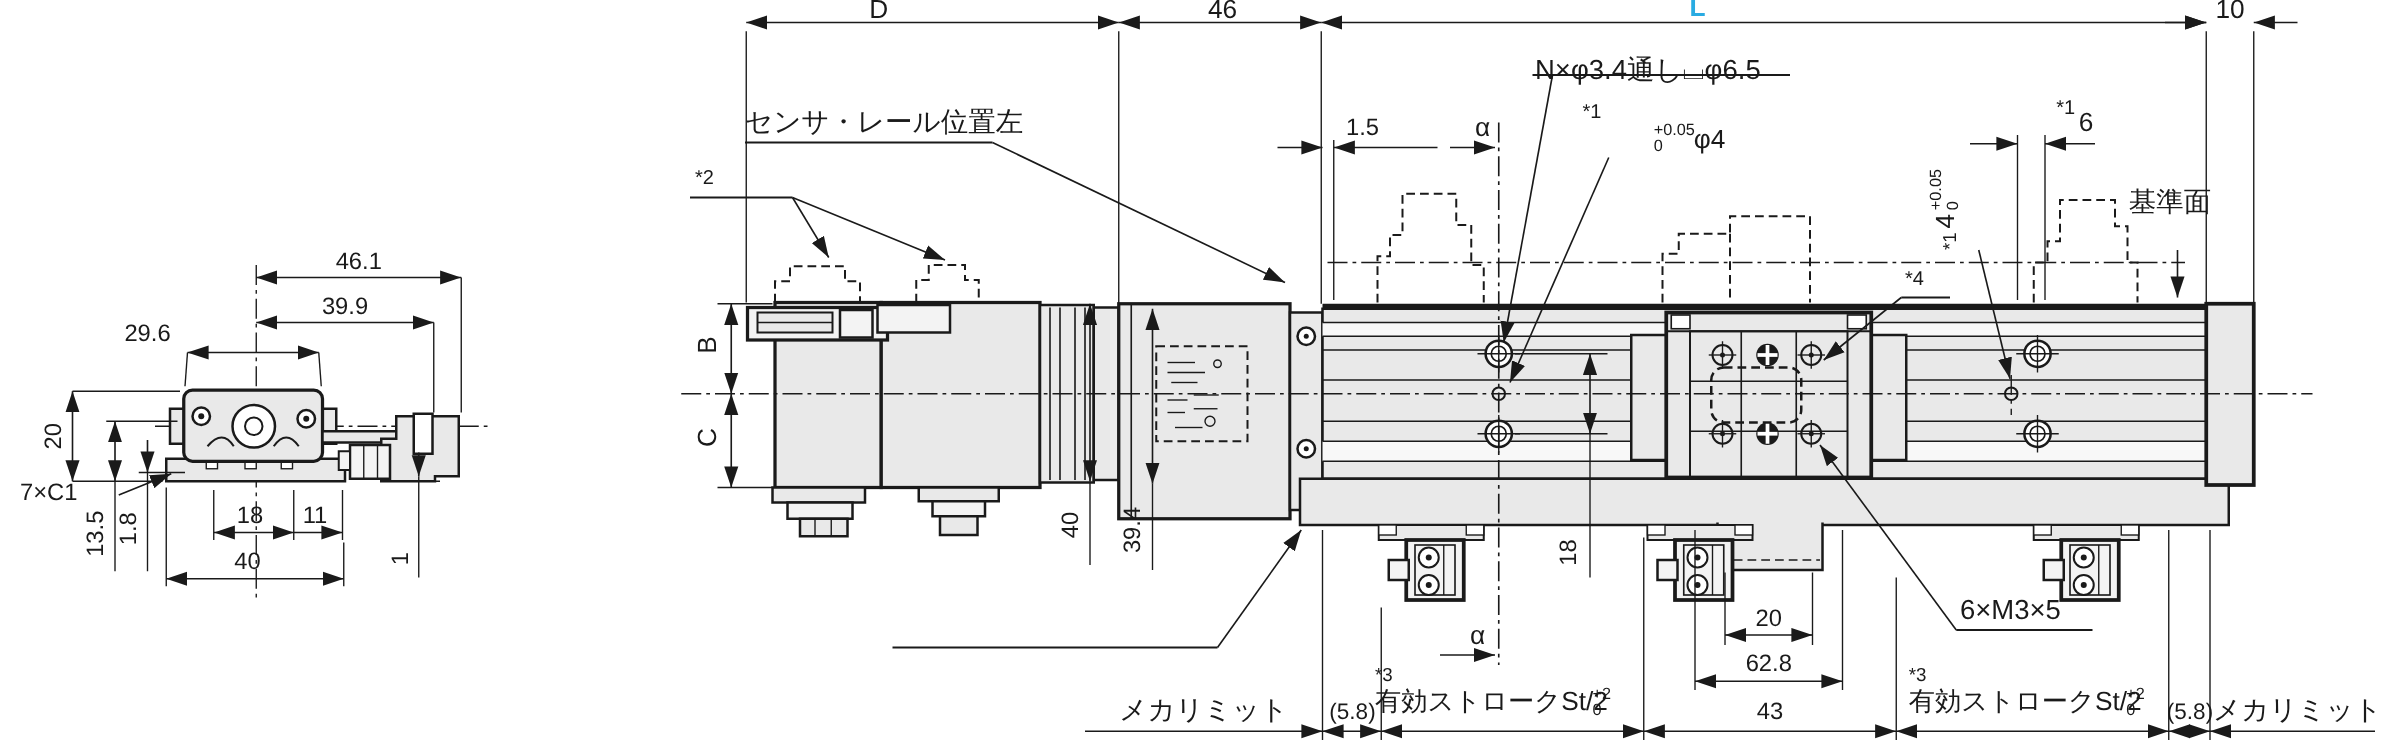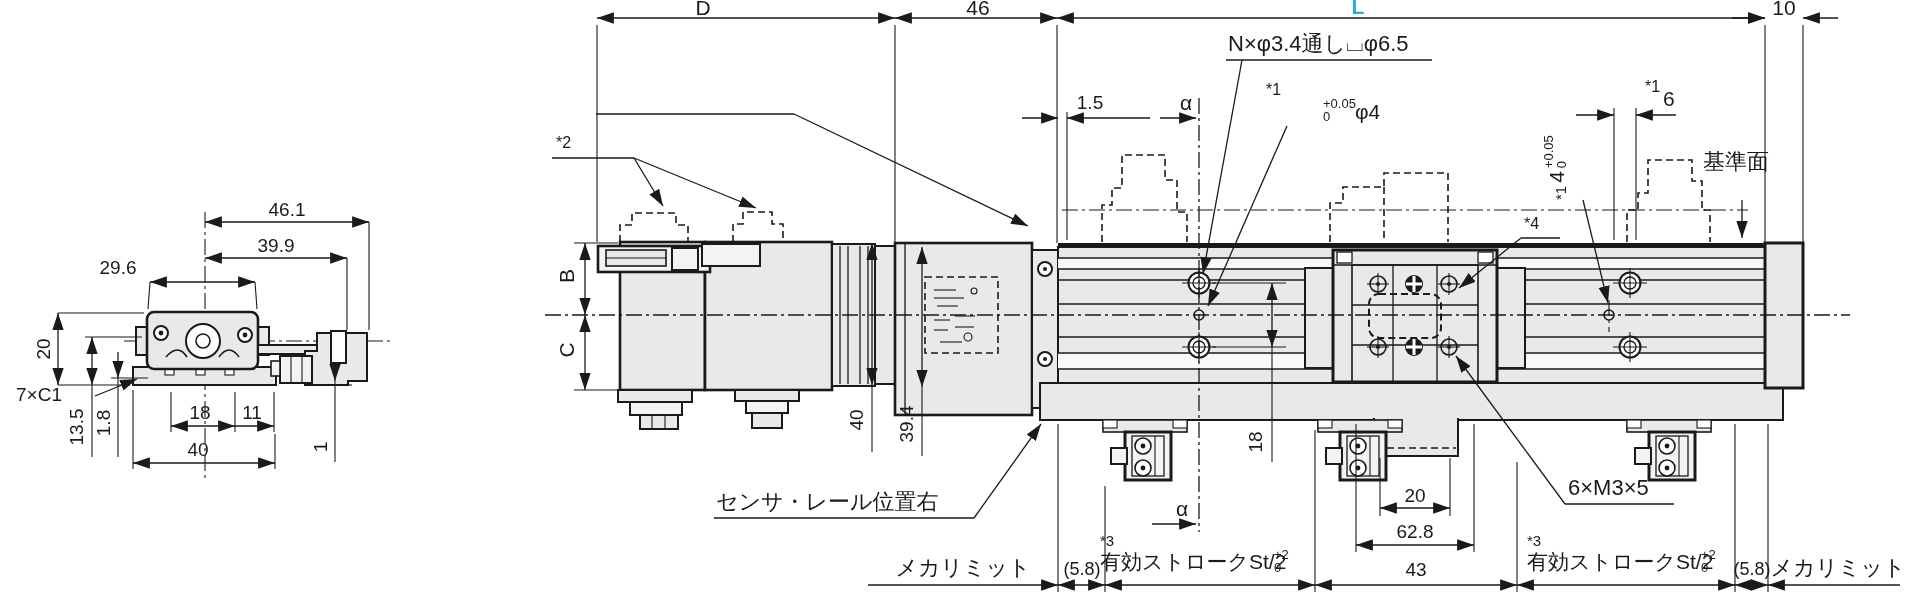--- a/index.html
+++ b/index.html
@@ -371,22 +371,23 @@
   <div class="lbl num cx" style="left:200px;top:403px">18</div>
   <div class="lbl num cx" style="left:252px;top:403px">11</div>
   <div class="lbl num cx" style="left:198px;top:440px">40</div>
   <div class="lbl num rotc" style="left:321px;top:447px">1</div>
 
   <div class="lbl n21 cx" style="left:703px;top:-3px">D</div>
   <div class="lbl n21 cx" style="left:978px;top:-3px">46</div>
   <div class="lbl n21 cx accent" style="left: 1358px; top: -4px; color: rgb(41, 171, 226);">L</div>
   <div class="lbl n21 cx" style="left:1784px;top:-3px">10</div>
 
+  <div class="lbl jp" style="left:596px;top:86px">センサ・レール位置左</div>
   <div class="lbl n16" style="left:556px;top:135px">*2</div>
-  <div class="lbl jp" style="left:1228px;top:32px">N×φ3.4通し⌴φ6.5</div>
+  <div class="lbl jp" style="left:1228px;top:44px">N×φ3.4通し⌴φ6.5</div>
   <div class="lbl n16" style="left:1266px;top:82px">*1</div>
   <div class="lbl n21" style="left:1355px;top:101px">φ4</div>
   <div class="lbl tol" style="left:1323px;top:97px">
     <span>+0.05</span>
     <span>0</span>
   </div>
   <div class="lbl num cx" style="left:1090px;top:93px">1.5</div>
   <div class="lbl n21 cx" style="left:1186px;top:92px">α</div>
 
   <div class="lbl rotblock" style="left:1542px;top:200px">
@@ -403,21 +404,20 @@
   <div class="lbl jp" style="left:1703px;top:150px">基準面</div>
   <div class="lbl n16" style="left:1524px;top:216px">*4</div>
   <div class="lbl jp" style="left:1568px;top:476px">6×M3×5</div>
 
   <div class="lbl n21 rotc" style="left:567px;top:276px">B</div>
   <div class="lbl n21 rotc" style="left:567px;top:350px">C</div>
   <div class="lbl num rotc" style="left:857px;top:420px">40</div>
   <div class="lbl num rotc" style="left:907px;top:424px">39.4</div>
   <div class="lbl num rotc" style="left:1256px;top:442px">18</div>
 
-  <div class="lbl jp" style="left:716px;top:490px">センサ・レール位置右</div>
   <div class="lbl n21 cx" style="left:1182px;top:498px">α</div>
   <div class="lbl num cx" style="left:1415px;top:486px">20</div>
   <div class="lbl num cx" style="left:1415px;top:522px">62.8</div>
   <div class="lbl num cx" style="left:1416px;top:560px">43</div>
 
   <div class="lbl jp cx" style="left:963px;top:556px">メカリミット</div>
   <div class="lbl cx" style="left:1082px;top:560px;font-size:18px">(5.8)</div>
   <div class="lbl n15" style="left:1100px;top:533px">*3</div>
   <div class="lbl n21" style="left:1100px;top:551px">有効ストロークSt/2</div>
   <div class="lbl tol" style="left:1274px;top:548px">

